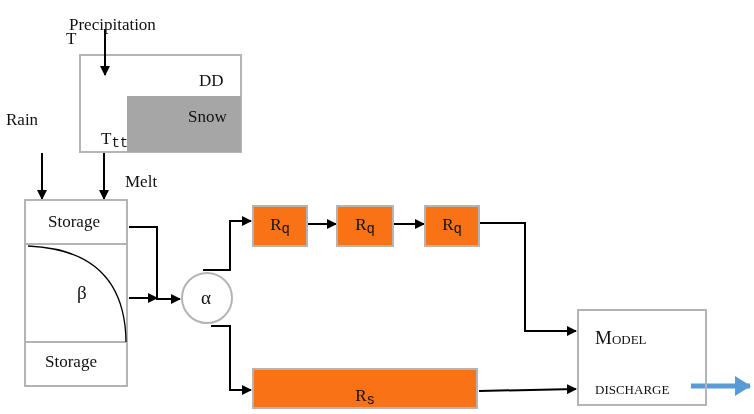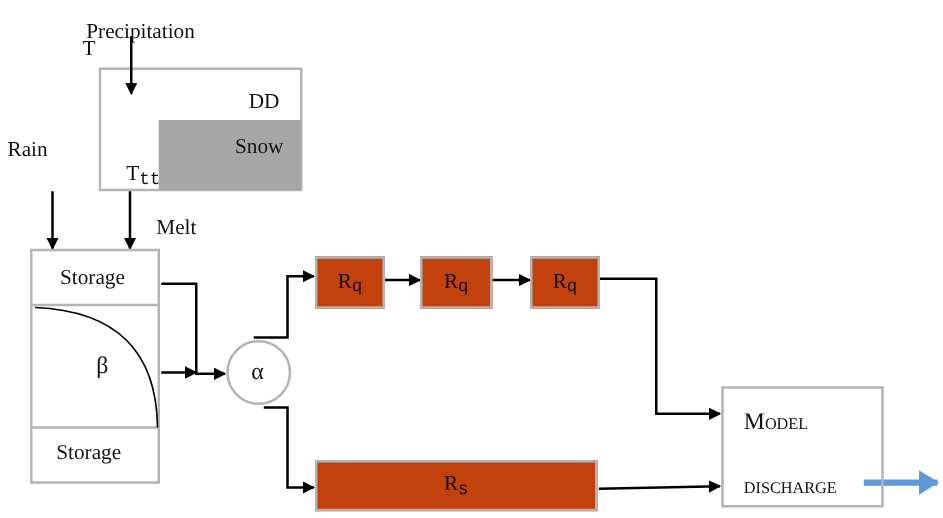--- a/index.html
+++ b/index.html
@@ -1,20 +1,20 @@
 <!DOCTYPE html>
 <html><head>
   <meta charset="utf-8">
   <style>
     html, body { margin: 0; padding: 0; background: #ffffff; }
     body { width: 754px; height: 414px; position: relative; overflow: hidden;
            font-family: "Liberation Serif", serif; color: #111; }
     svg { position: absolute; left: 0; top: 0; }
     .lbl { position: absolute; font-size: 17px; line-height: 1; white-space: nowrap; }
-    .box { position: absolute; box-sizing: border-box; border: 2px solid #b4b4b4; background: #c2410c; }
+    .box { position: absolute; box-sizing: border-box; border: 2px solid #b4b4b4; background: #f97316; }
     .center { display: flex; align-items: center; justify-content: center; }
     sub { font-size: 14px; vertical-align: -3px; font-family: Liberation Mono, monospace; }
     .sc1 { font-size: 19px; }
     .sc2 { font-size: 13px; margin-top: 24px; }
   </style>
 </head>
 <body>
 
 <svg width="754" height="414">
   <defs>
@@ -79,21 +79,21 @@
 <div class="box center" style="left:252px; top:205px; width:56px; height:42px;">
   <span class="lbl" style="position:static;"><span>R</span><sub>q</sub></span>
 </div>
 <div class="box center" style="left:336px; top:205px; width:58px; height:42px;">
   <span class="lbl" style="position:static;"><span>R</span><sub>q</sub></span>
 </div>
 <div class="box center" style="left:424px; top:205px; width:56px; height:42px;">
   <span class="lbl" style="position:static;"><span>R</span><sub>q</sub></span>
 </div>
 
-<div class="box center" style="left:252px; top:368px; width:226px; height:41px;">
+<div class="box center" style="left:252px; top:368px; width:226px; height:41px;align-items:flex-end;">
   <span class="lbl" style="position:static;"><span>R</span><sub>s</sub></span>
 </div>
 
 <div class="box" style="left:577px; top:309px; width:130px; height:97px; background:transparent;">
   <div class="lbl" style="left:16px; top:17px;">
     <span class="sc1">M</span><span class="sc2">ODEL</span>
   </div>
   <div class="lbl sc2" style="left:16px; top:48px;">DISCHARGE</div>
 </div>
 

